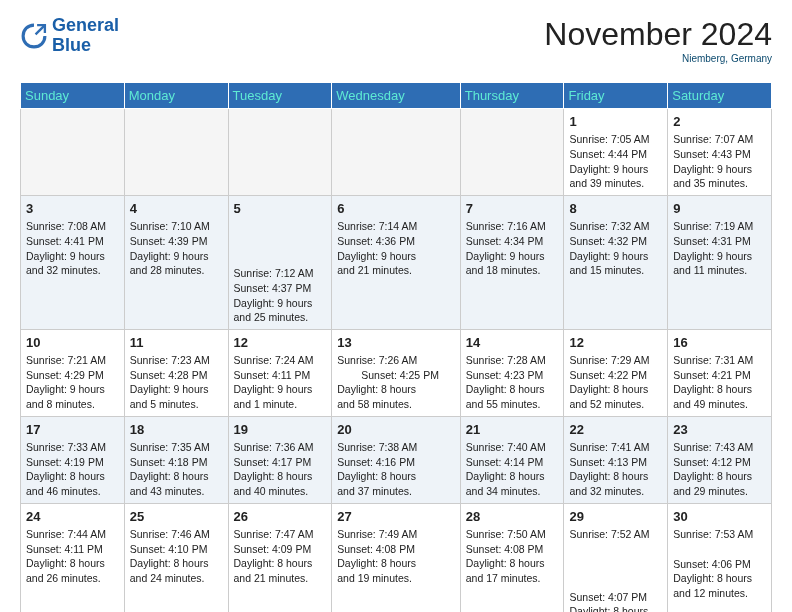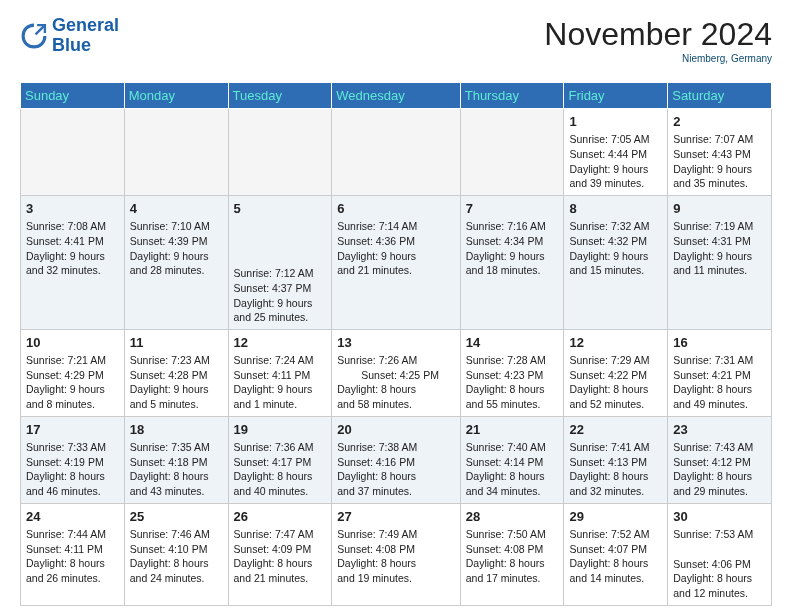--- a/index.html
+++ b/index.html
@@ -334,21 +334,21 @@
           <td>
             <span class="day-num">28</span>
             <span style="display: block;">Sunrise: 7:50 AM</span>
             <span style="display: block;">Sunset: 4:08 PM</span>
             <span style="display: block;">Daylight: 8 hours</span>
             <span style="display: block;">and 17 minutes.</span>
           </td>
           <td>
             <span class="day-num">29</span>
             <span style="display: block;">Sunrise: 7:52 AM</span>
-            <span style="display: block;">Sunset: 4:07 PM</span>
+            <span style="display: block; margin-top: 48px;">Sunset: 4:07 PM</span>
             <span style="display: block;">Daylight: 8 hours</span>
             <span style="display: block;">and 14 minutes.</span>
           </td>
           <td>
             <span class="day-num">30</span>
             <span style="display: block;">Sunrise: 7:53 AM</span>
             <span style="display: block; margin-top: 15px;">Sunset: 4:06 PM</span>
             <span style="display: block;">Daylight: 8 hours</span>
             <span style="display: block;">and 12 minutes.</span>
           </td>

